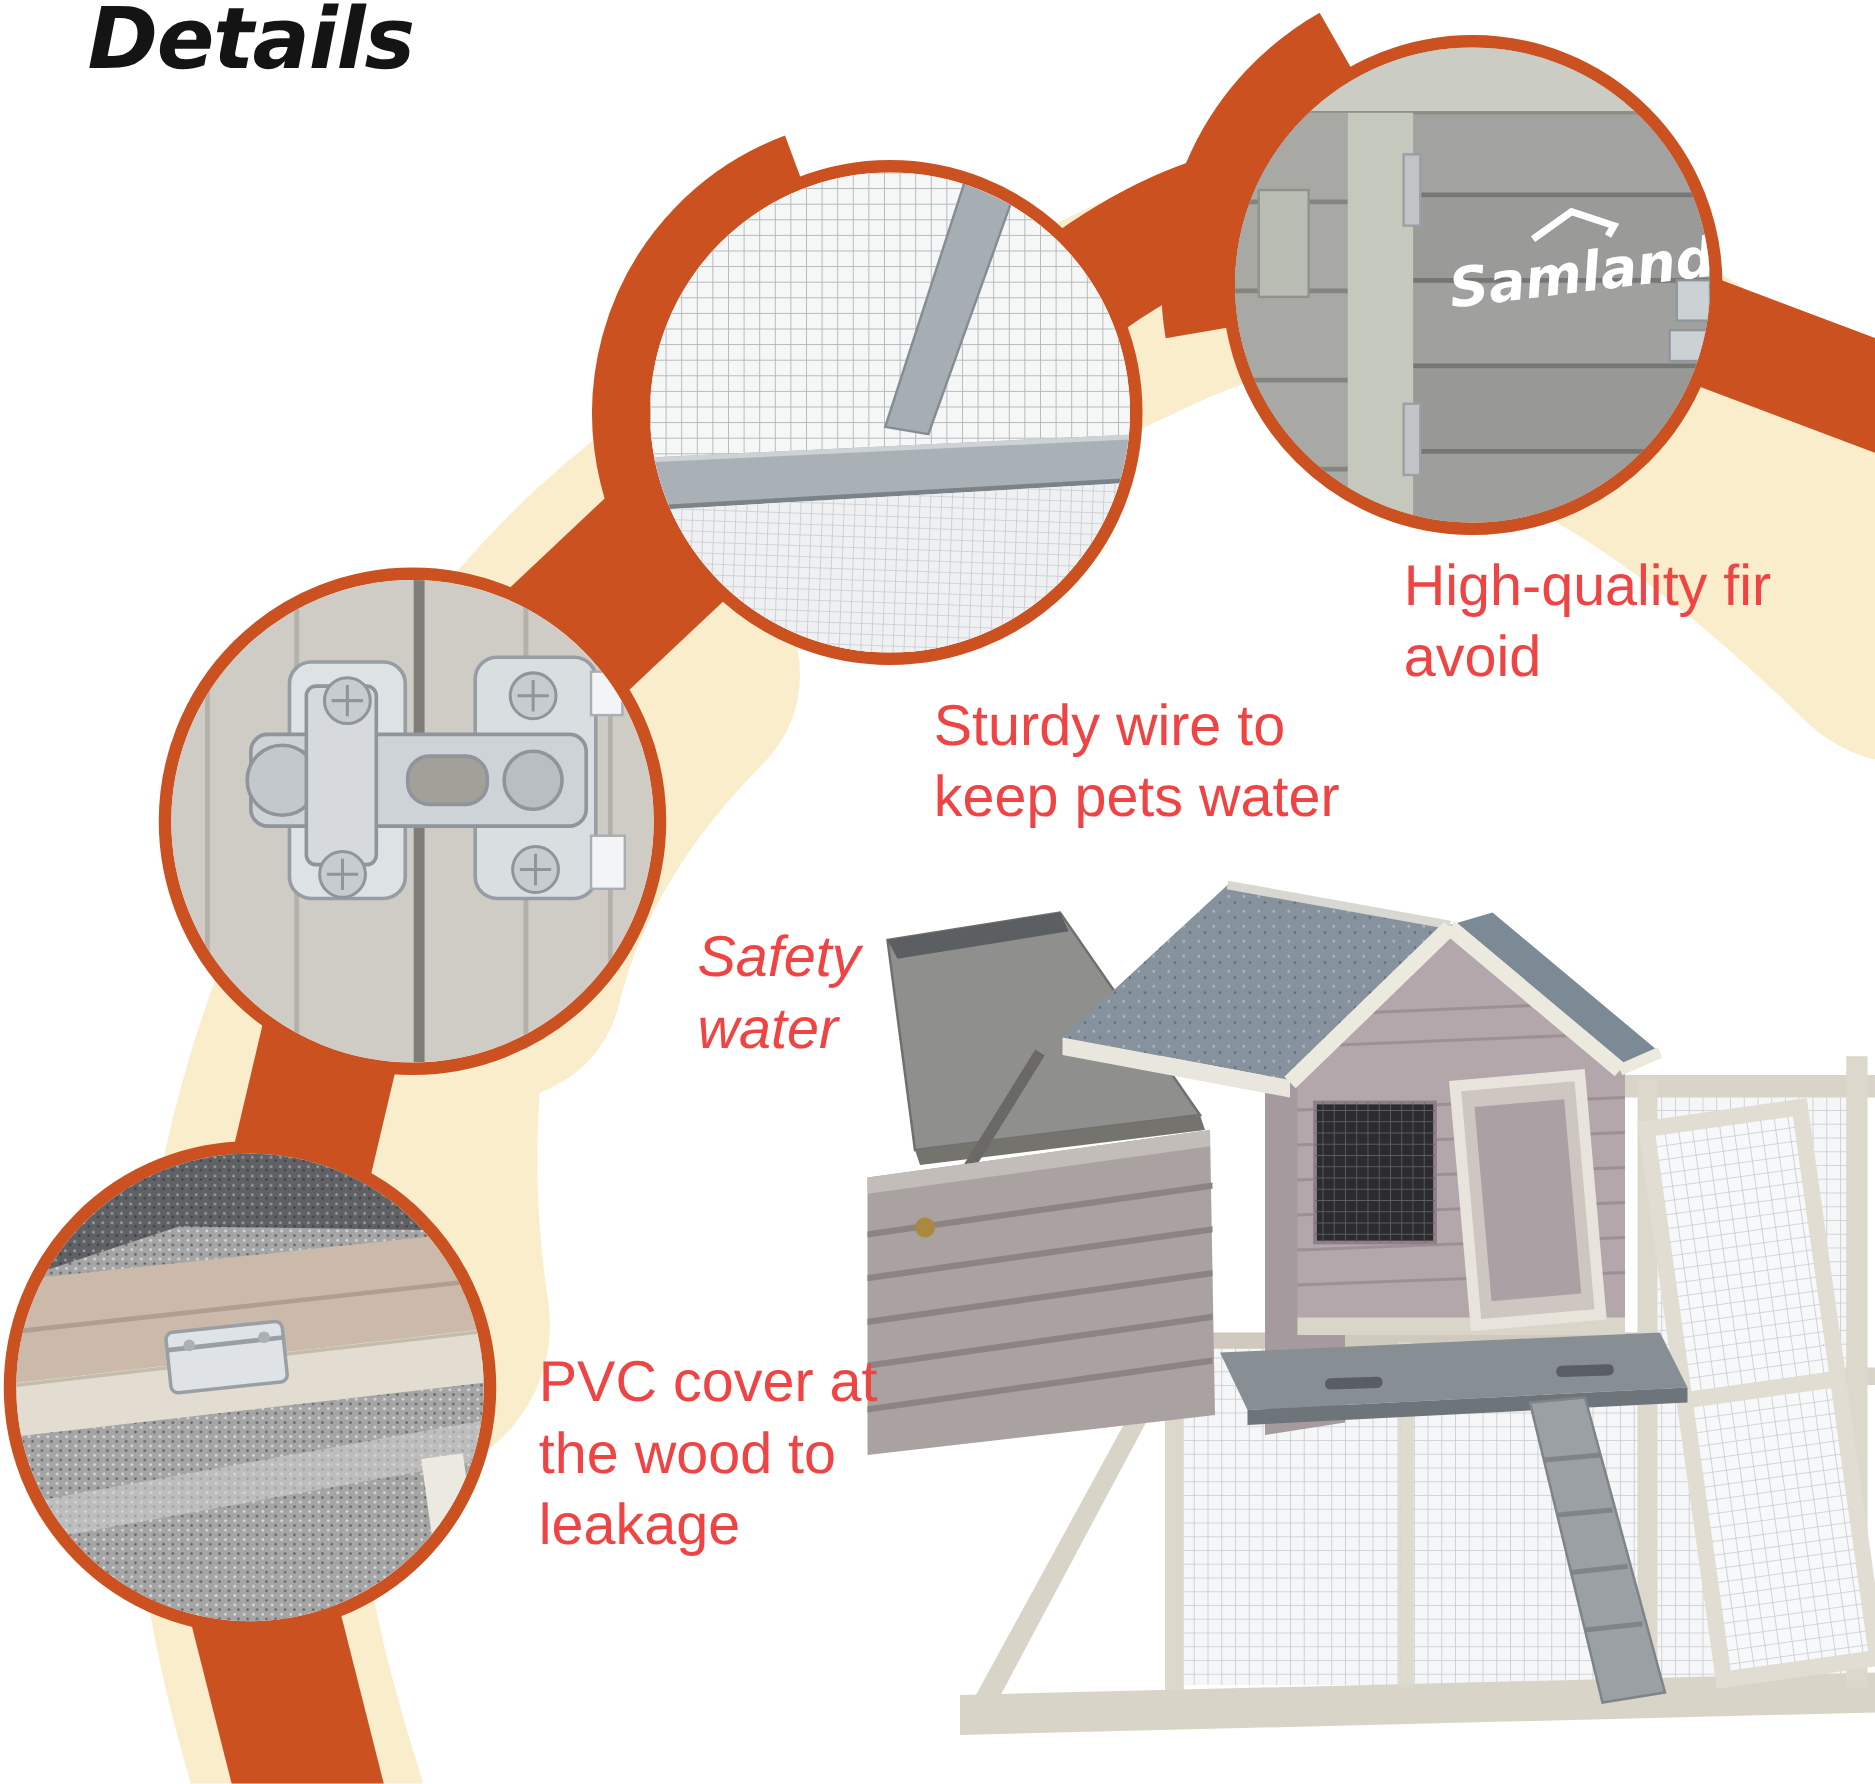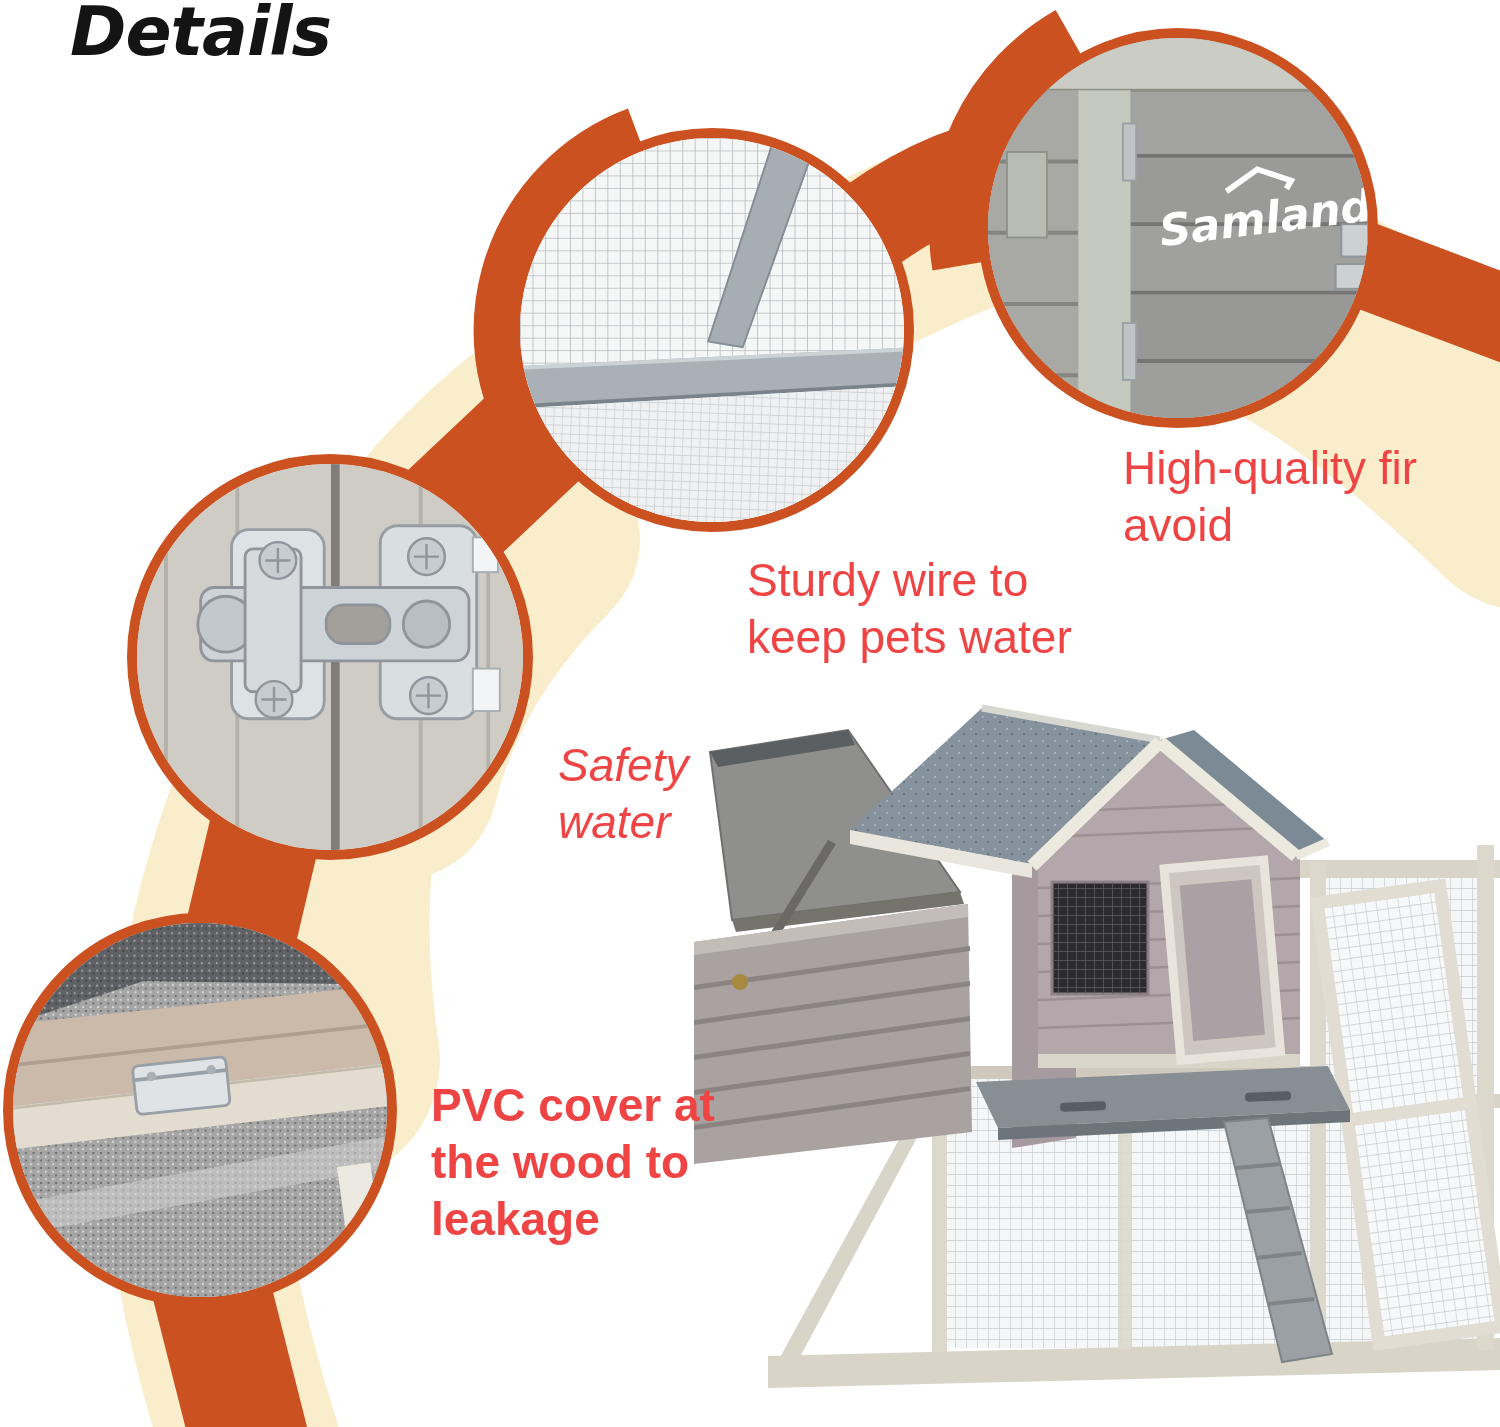--- a/index.html
+++ b/index.html
@@ -22,21 +22,21 @@
   .circle-samland{left:978px;top:28px;width:400px;height:400px;}
   .circle-lock   {left:127px;top:454px;width:406px;height:406px;}
   .circle-pvc    {left:3px;  top:913px;width:394px;height:394px;}
   .feature-label{
     position:absolute;font-size:46px;line-height:57px;color:#ef4444;letter-spacing:0px;
   }
   .feature-label span{display:block;}
   .label-fir    {left:1123px;top:440px;}
   .label-wire   {left:734px; top:552px;margin-left:13px;}
   .label-lock   {left:558px; top:737px;font-style:italic;}
-  .label-pvc    {left:431px; top:1077px;font-weight:bold;}
+  .label-pvc    {left:431px; top:1077px;}
   .product-photo{
     position:absolute;left:680px;top:690px;width:820px;height:720px;background:#fff;
   }
   .product-photo svg{display:block;width:820px;height:720px;}
 </style>
 </head>
 <body>
 
 <div class="stage">
 

